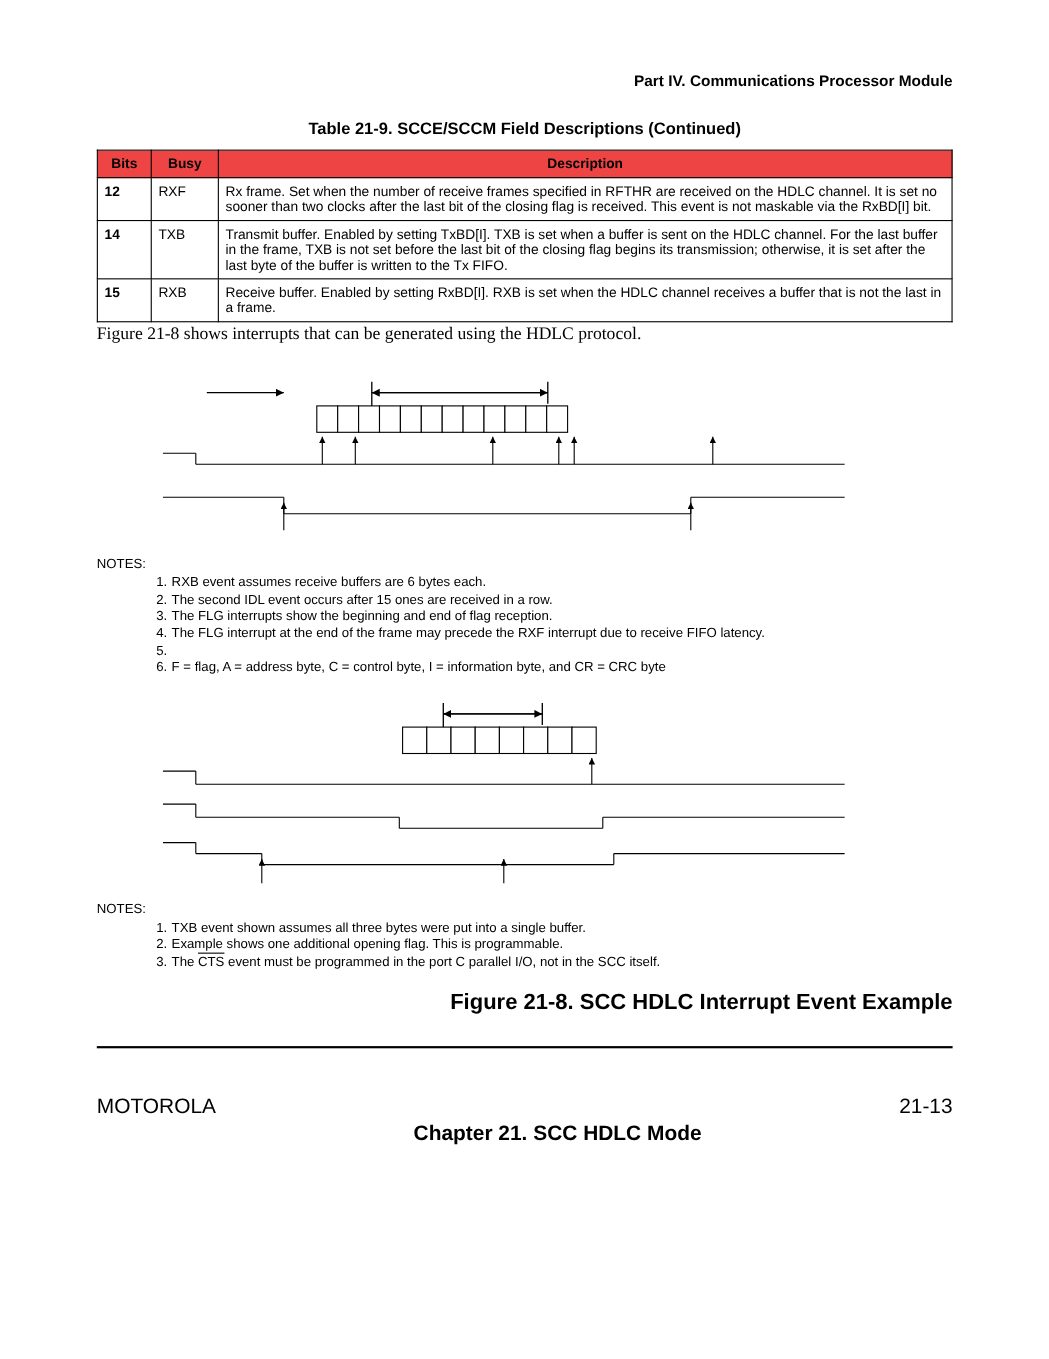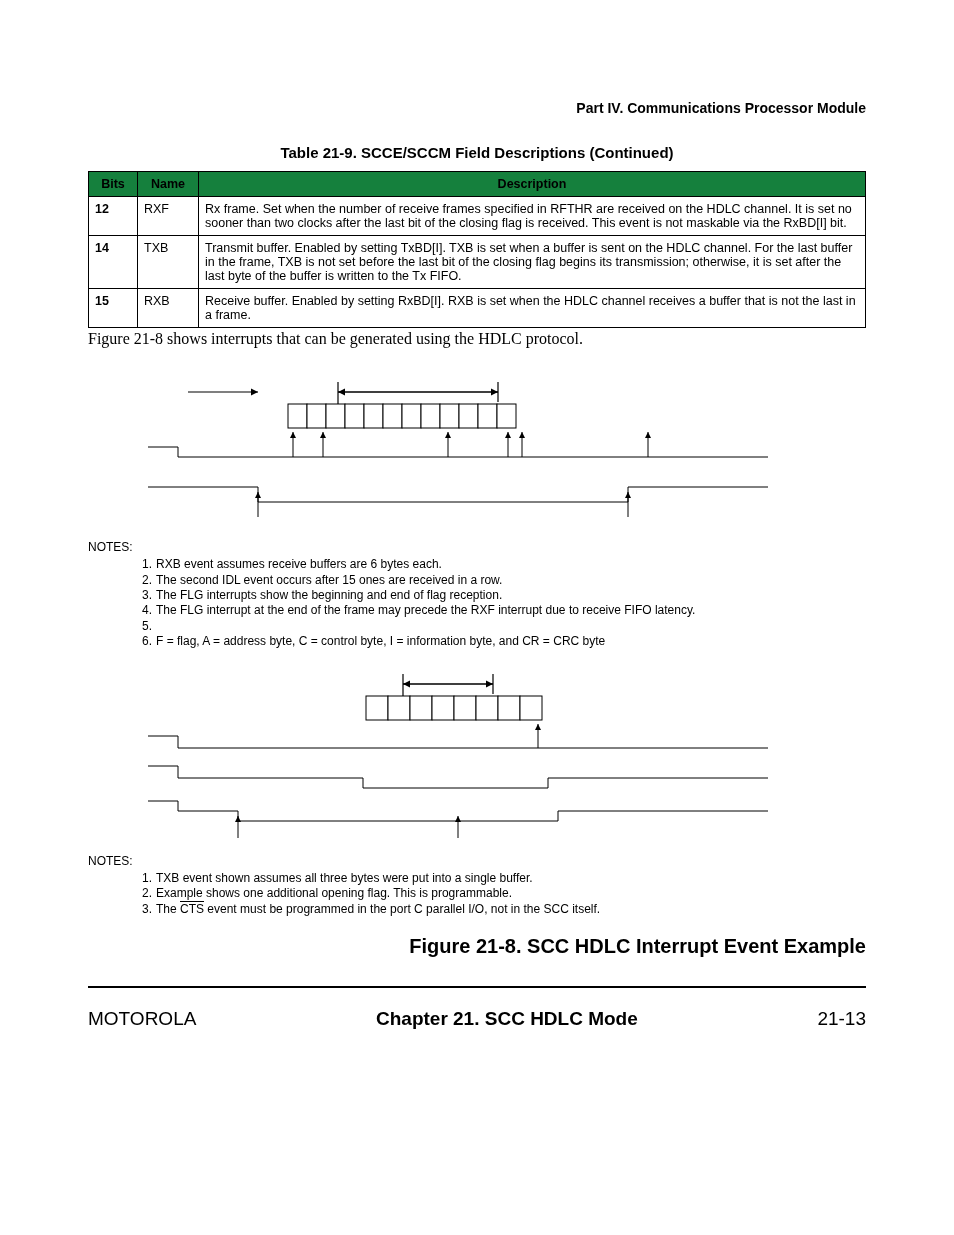--- a/index.html
+++ b/index.html
@@ -5,21 +5,21 @@
   body {
     margin: 0;
     padding: 0;
     font-family: Arial, Helvetica, sans-serif;
     background: #fff;
     color: #000;
     width: 954px;
   }
   .page {
     width: 954px;
-    padding: 100px 88px 60px 88px;
+    padding: 65px 88px 60px 88px;
     box-sizing: border-box;
   }
   .header-section {
     text-align: right;
     font-weight: bold;
     font-size: 14px;
     margin-bottom: 28px;
   }
   .table-caption {
     text-align: center;
@@ -33,21 +33,21 @@
     font-size: 12.5px;
   }
   table.data-table th, table.data-table td {
     border: 1px solid #000;
     padding: 5px 6px;
     vertical-align: top;
   }
   table.data-table th {
     font-weight: bold;
     text-align: center;
-    background: #15803d;
+    background: #ef4444;
   }
   table.data-table td.bits { width: 36px; font-weight: bold; }
   table.data-table td.name { width: 48px; }
   .body-text {
     font-family: "Times New Roman", Times, serif;
     font-size: 16px;
     margin: 2px 0 24px 0;
   }
   svg { display: block; }
   .notes-block {
@@ -82,39 +82,40 @@
   }
   .footer-row {
     display: flex;
     justify-content: space-between;
     align-items: center;
     margin-top: 20px;
     font-size: 19px;
   }
   .footer-center {
     font-weight: bold;
+    margin-top: 47px;
   }
   .overline {
     text-decoration: overline;
   }
 </style>
 </head>
 <body>
 
 <div class="page">
 
   <div class="header-section">Part IV.  Communications Processor Module</div>
 
   <div class="table-caption">Table 21-9. SCCE/SCCM Field Descriptions (Continued)</div>
 
   <table class="data-table">
     <thead>
       <tr>
         <th>Bits</th>
-        <th>Name</th>
+        <th>Busy</th>
         <th>Description</th>
       </tr>
     </thead>
     <tbody>
       <tr>
         <td class="bits">12</td>
         <td class="name">RXF</td>
         <td>Rx frame. Set when the number of receive frames specified in RFTHR are received on the HDLC channel. It is set no sooner than two clocks after the last bit of the closing flag is received. This event is not maskable via the RxBD[I] bit.</td>
       </tr>
       <tr>

